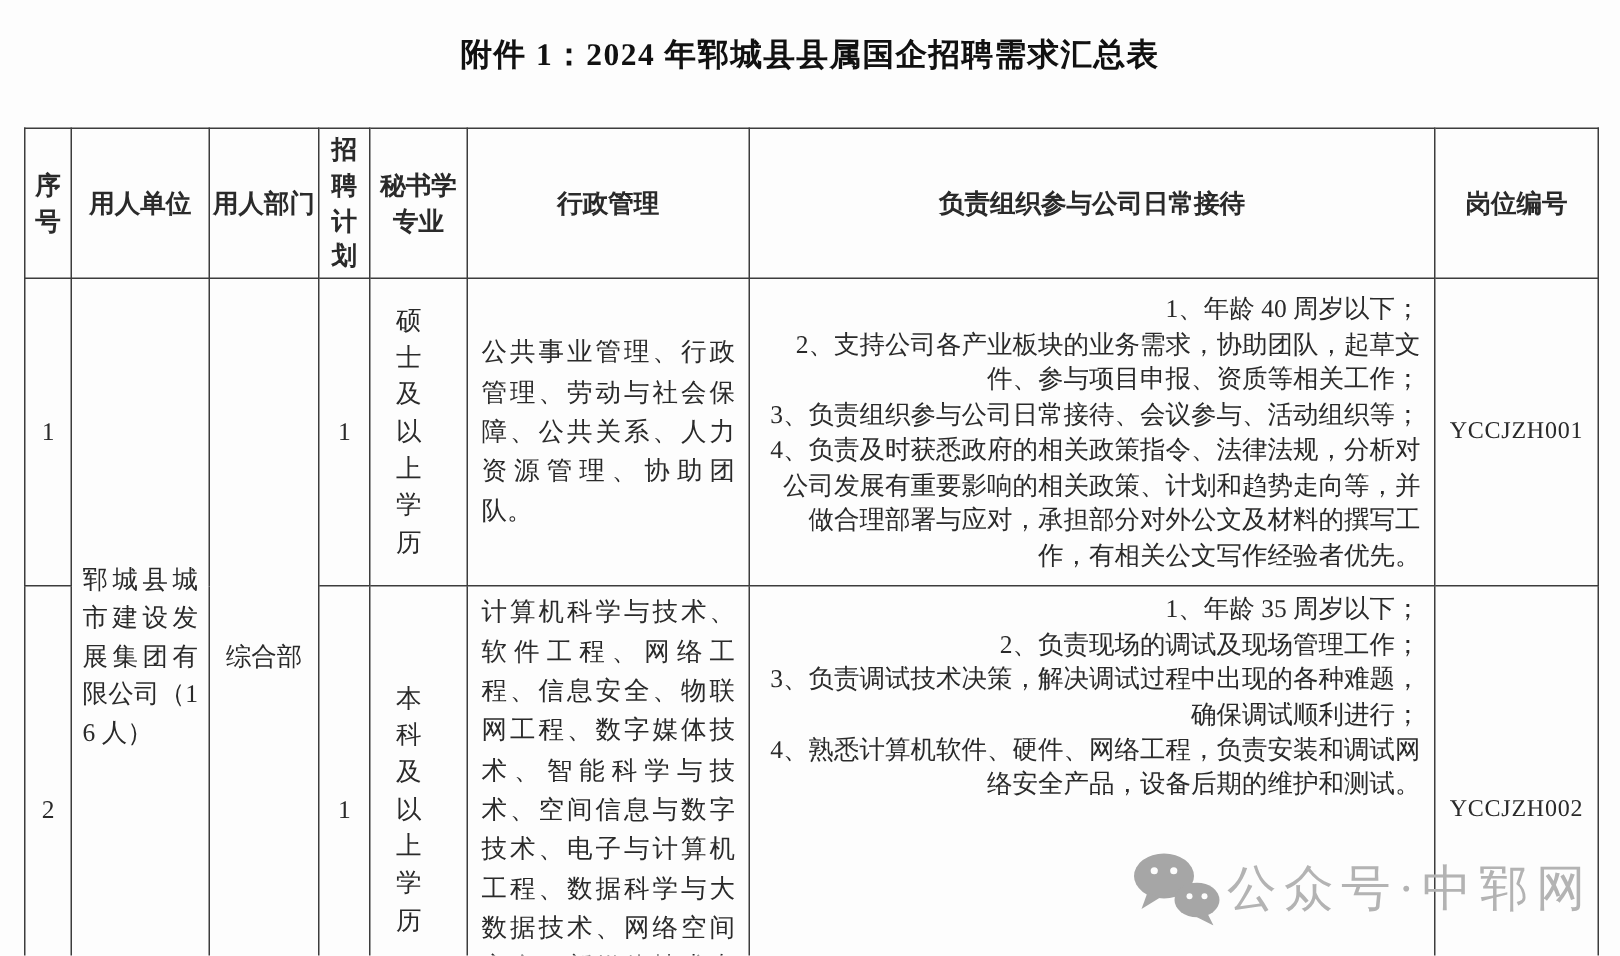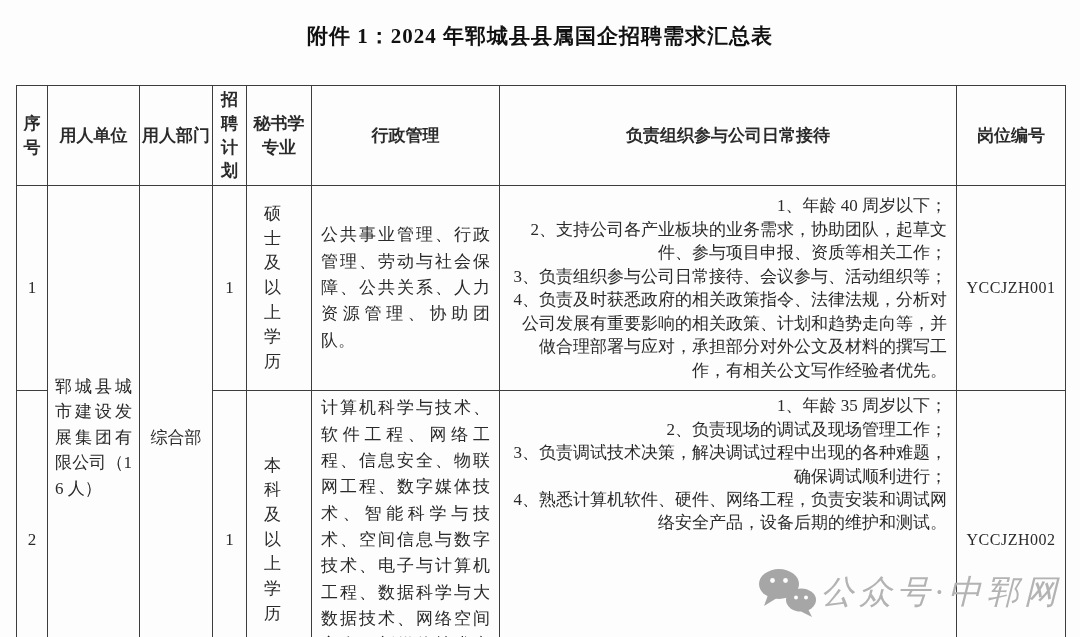--- a/index.html
+++ b/index.html
@@ -49,21 +49,21 @@
   }
   td.req{
     text-align:right;white-space:pre-line;word-break:break-all;
     padding:3px 9px;line-height:1.38;
   }
   td.top{vertical-align:top;}
   td.code{letter-spacing:.5px;font-size:16px;}
   .watermark{
     position:absolute;right:18px;bottom:20px;
     display:flex;align-items:center;gap:2px;
-    z-index:5;pointer-events:none;font-style:italic;
+    z-index:5;pointer-events:none;
   }
   .watermark .wm-text{
     font-size:33px;color:#b3b3b3;letter-spacing:5px;
     font-family:"Liberation Serif","DejaVu Serif",serif;
   }
   .wm-icon{display:block;}
 </style>
 </head>
 <body>
 

